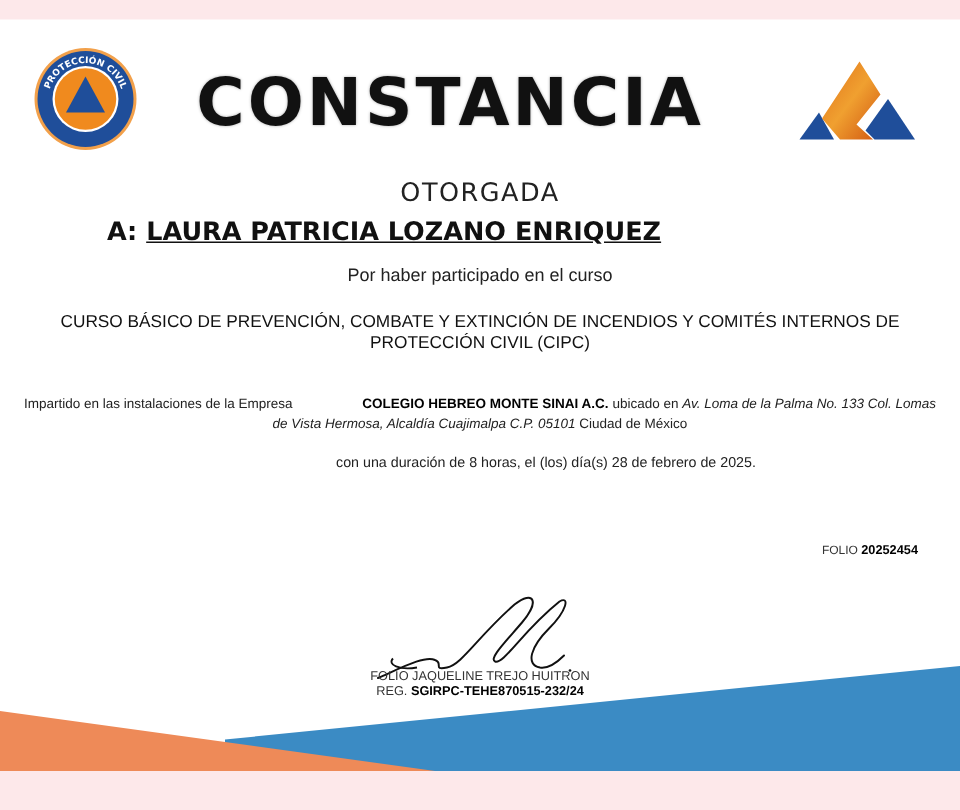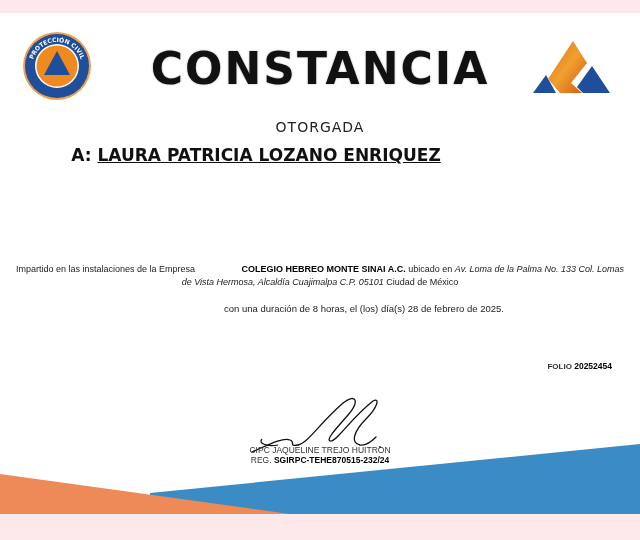--- a/index.html
+++ b/index.html
@@ -13,25 +13,24 @@
     position:absolute; left:0; top:13px; width:640px; height:501px;
     background:#ffffff; overflow:hidden;
   }
   .logo-left { position:absolute; left:22px; top:18px; width:70px; height:70px; }
   .logo-right { position:absolute; left:530px; top:14px; width:82px; height:72px; }
   .title {
     position:absolute; left:0; width:600px; top:30px; text-align:center;
     font-family:"DejaVu Sans", sans-serif; font-weight:bold; font-size:44px;
     letter-spacing:2px; color:#111;
     text-shadow:0 0 2px rgba(0,0,0,0.35);
-    padding-left:20px;
   }
   .otorgada {
     position:absolute; left:0; width:640px; top:106px; text-align:center;
-    font-family:"DejaVu Sans", sans-serif; font-size:14px; color:#222; letter-spacing:1px;
+    font-family:"DejaVu Sans", sans-serif; font-size:17px; color:#222; letter-spacing:1px;
   }
   .recipient {
     position:absolute; left:0; width:512px; top:132px; text-align:center;
     font-family:"DejaVu Sans", sans-serif; font-weight:bold; font-size:17px; color:#111;
   }
   .recipient .name { text-decoration:underline; }
   .intro {
     position:absolute; left:0; width:640px; top:163px; text-align:center;
     font-size:12px; color:#222;
   }
@@ -42,21 +41,21 @@
   .venue {
     position:absolute; left:15px; width:610px; top:250px; text-align:center;
     font-size:9px; line-height:13px; color:#222;
   }
   .venue b { color:#000;margin-left:44px; }
   .duration {
     position:absolute; left:0; width:640px; top:290px; text-align:center;
     font-size:9.5px; color:#222;margin-left:44px;
   }
   .folio {
-    position:absolute; right:28px; top:348px; font-size:8px; color:#333;font-weight:bold;
+    position:absolute; right:28px; top:348px; font-size:8px; color:#333;
   }
   .folio b { color:#000; font-size:8.5px; }
   .signature { position:absolute; left:248px; top:382px; width:140px; height:60px; }
   .instructor {
     position:absolute; left:180px; width:280px; top:432px; text-align:center;
     font-size:8.5px; line-height:10px; color:#333; z-index:3;
   }
   .instructor b { color:#000; }
   .decor { position:absolute; left:0; top:0; width:640px; height:501px; z-index:1; }
   .content { z-index:2; }
@@ -100,21 +99,23 @@
     <polygon points="47,60 62,39 80,66 53,66" fill="#1f4e9a"></polygon>
   </svg>
 
   <div class="otorgada content">OTORGADA</div>
 
   <div class="recipient content">
     <span>A:</span>
     <span class="name">LAURA PATRICIA LOZANO ENRIQUEZ</span>
   </div>
 
+  <div class="intro content">Por haber participado en el curso</div>
 
+  <div class="course content">CURSO BÁSICO DE PREVENCIÓN, COMBATE Y EXTINCIÓN DE INCENDIOS Y COMITÉS INTERNOS DE PROTECCIÓN CIVIL (CIPC)</div>
 
   <div class="venue content">
     <span>Impartido en las instalaciones de la Empresa</span>
     <b>COLEGIO HEBREO MONTE SINAI A.C.</b>
     <span>ubicado en</span>
     <i>Av. Loma de la Palma No. 133 Col. Lomas de Vista Hermosa, Alcaldía Cuajimalpa C.P. 05101</i>
     <span>Ciudad de México</span>
   </div>
 
   <div class="duration content">con una duración de 8 horas, el (los) día(s) 28 de febrero de 2025.</div>
@@ -124,20 +125,20 @@
     <b>20252454</b>
   </div>
 
   <svg class="signature content" viewBox="0 0 140 60">
     <path d="M4,57 C20,50 35,42 42,45 C48,47 40,52 50,50 C60,48 70,30 95,8 C108,-2 112,6 100,20 C88,34 78,44 82,46 C88,48 100,26 125,6 C132,2 130,12 118,24 C106,36 102,48 112,50 C118,51 124,46 128,42" fill="none" stroke="#111" stroke-width="1.3" stroke-linecap="round"></path>
     <path d="M14,44 C10,48 18,52 30,50" fill="none" stroke="#111" stroke-width="1.2"></path>
     <circle cx="132" cy="52" r="0.9" fill="#111"></circle>
   </svg>
 
   <div class="instructor">
-    <div>CIPC JAQUELINE TREJO HUITRON</div>
+    <div>FOLIO JAQUELINE TREJO HUITRON</div>
     <div>
       <span>REG.</span>
       <b>SGIRPC-TEHE870515-232/24</b>
     </div>
   </div>
 
 </div>
 
 </body></html>

